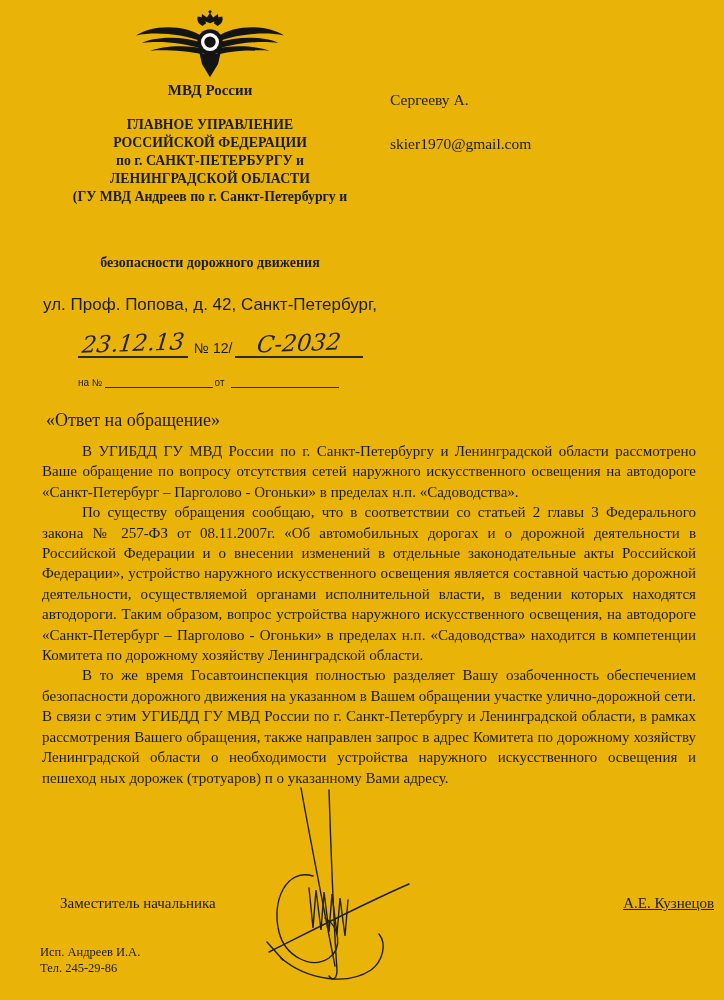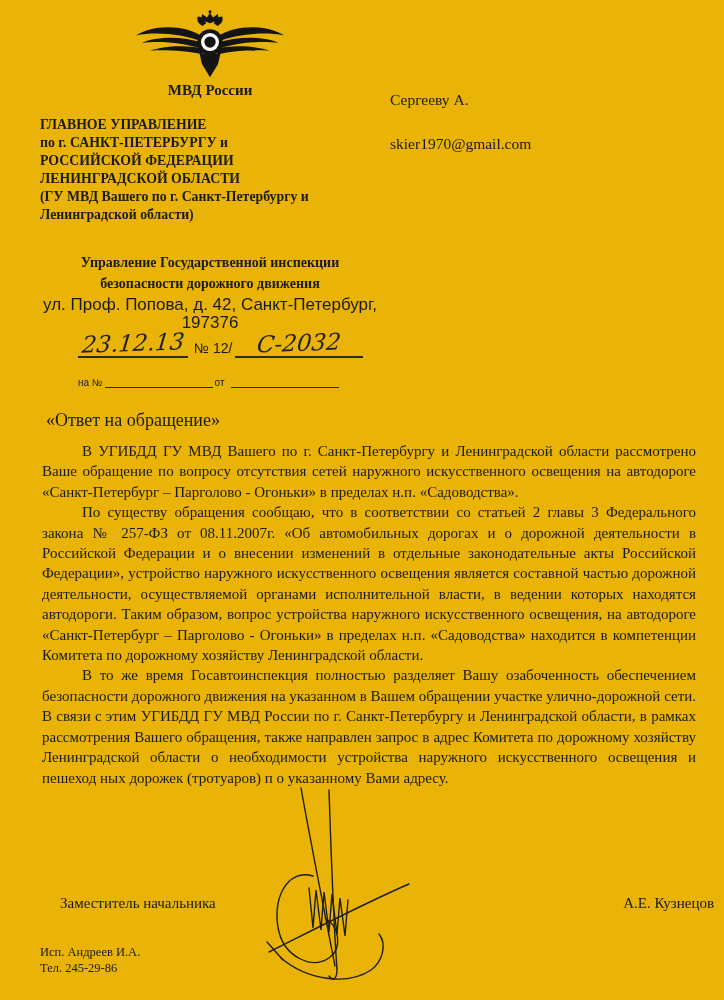--- a/index.html
+++ b/index.html
@@ -5,21 +5,21 @@
   html,body { margin:0; padding:0; background:#888; }
   .page {
     position:relative; width:724px; height:1000px; margin:0 auto;
     background:#eab308; color:#1b1b1b; overflow:hidden;
     font-family:"Liberation Serif", serif;
   }
   
   .emblem-block { position:absolute; left:40px; top:8px; width:340px; text-align:center; }
   .emblem-block svg { display:block; margin:0 auto; }
   .agency-short { margin-top:2px; font-weight:bold; font-size:15px; }
-  .agency-block { position:absolute; left:40px; top:116px; width:340px; 
+  .agency-block { position:absolute; left:40px; top:116px; width:340px; text-align:center;
     font-weight:bold; font-size:13.8px; line-height:18px; }
   .agency-block span { display:block; }
   .division-block { position:absolute; left:40px; top:252px; width:340px; text-align:center;
     font-weight:bold; font-size:14px; line-height:21px; }
   .division-block span { display:block; }
   .address-block { position:absolute; left:40px; top:296px; width:340px; text-align:center;
     font-size:17px; line-height:18px; font-family:"Liberation Sans", sans-serif; }
   .address-block span { display:block; }
   
   .ref-line { position:absolute; left:78px; top:330px; width:300px; height:40px; }
@@ -42,21 +42,21 @@
   .addressee .email { margin-top:26px; }
   
   .subject { position:absolute; left:46px; top:410px; font-size:18px; }
   
   .body-text { position:absolute; left:42px; top:441px; width:654px;
     font-size:15px; line-height:20.4px; text-align:justify; }
   .body-text p { margin:0; text-indent:40px; }
   
   .sign-row { position:absolute; left:60px; top:895px; width:654px; font-size:15px; }
   .sign-row .pos { float:left; }
-  .sign-row .name { float:right; }
+  .sign-row .name { float:right;text-decoration:underline; }
   .signature-svg { position:absolute; left:263px; top:784px; }
   
   .executor-block { position:absolute; left:40px; top:944px;
     font-size:12.5px; line-height:16px; }
   .executor-block span { display:block; }
 </style>
 </head>
 <body>
 
 <div class="page">
@@ -89,49 +89,46 @@
     <div class="agency-short">МВД России</div>
   </div>
 
   <div class="addressee">
     <div>Сергееву А.</div>
     <div class="email">skier1970@gmail.com</div>
   </div>
 
   <div class="agency-block">
     <span>ГЛАВНОЕ УПРАВЛЕНИЕ</span>
+    <span>РОССИЙСКОЙ ФЕДЕРАЦИИ</span>
     <span>по г. САНКТ-ПЕТЕРБУРГУ и</span>
-    <span>РОССИЙСКОЙ ФЕДЕРАЦИИ</span>
     <span>ЛЕНИНГРАДСКОЙ ОБЛАСТИ</span>
-    <span>(ГУ МВД Вашего по г. Санкт-Петербургу и</span>
-    <span>Ленинградской области)</span>
+    <span>(ГУ МВД Андреев по г. Санкт-Петербургу и</span>
   </div>
 
   <div class="division-block">
-    <span>Управление Государственной инспекции</span>
     <span>безопасности дорожного движения</span>
   </div>
 
   <div class="address-block">
     <span>ул. Проф. Попова, д. 42, Санкт-Петербург,</span>
-    <span>197376</span>
   </div>
 
   <div class="ref-line">
     <span class="u-wrap date-wrap"><span class="hw">23.12.13</span></span><span class="num-prefix">№ 12/</span><span class="u-wrap num-wrap"><span class="hw">С-2032</span></span>
   </div>
 
   <div class="reply-line">
     <span>на №</span><span class="blank blank-1"></span><span class="ot">от</span><span class="blank blank-2"></span>
   </div>
 
   <div class="subject">«Ответ на обращение»</div>
 
   <div class="body-text">
-    <p>В УГИБДД ГУ МВД Вашего по г. Санкт-Петербургу и Ленинградской области рассмотрено Ваше обращение по вопросу отсутствия сетей наружного искусственного освещения на автодороге «Санкт-Петербург – Парголово - Огоньки» в пределах н.п. «Садоводства».</p>
+    <p>В УГИБДД ГУ МВД России по г. Санкт-Петербургу и Ленинградской области рассмотрено Ваше обращение по вопросу отсутствия сетей наружного искусственного освещения на автодороге «Санкт-Петербург – Парголово - Огоньки» в пределах н.п. «Садоводства».</p>
     <p>По существу обращения сообщаю, что в соответствии со статьей 2 главы 3 Федерального закона № 257-ФЗ от 08.11.2007г. «Об автомобильных дорогах и о дорожной деятельности в Российской Федерации и о внесении изменений в отдельные законодательные акты Российской Федерации», устройство наружного искусственного освещения является составной частью дорожной деятельности, осуществляемой органами исполнительной власти, в ведении которых находятся автодороги. Таким образом, вопрос устройства наружного искусственного освещения, на автодороге «Санкт-Петербург – Парголово - Огоньки» в пределах н.п. «Садоводства»  находится в компетенции Комитета по дорожному хозяйству Ленинградской области.</p>
     <p>В то же время Госавтоинспекция полностью разделяет Вашу озабоченность обеспечением безопасности дорожного движения на указанном в Вашем обращении участке улично-дорожной сети. В связи с этим УГИБДД ГУ МВД России по г. Санкт-Петербургу и Ленинградской области, в рамках рассмотрения Вашего обращения, также направлен запрос в адрес  Комитета по дорожному хозяйству Ленинградской области о необходимости устройства наружного искусственного освещения и пешеход ных дорожек (тротуаров) п о указанному Вами адресу.</p>
   </div>
 
   <svg class="signature-svg" width="182" height="208" viewBox="0 0 182 208" aria-hidden="true">
     <g fill="none" stroke="#1e1e1e" stroke-width="1.4" stroke-linecap="round">
 
       <path d="M38,4 C48,60 60,120 72,182"></path>
       <path d="M66,6 C68,66 70,130 74,186 C74,194 70,198 66,192"></path>
 

